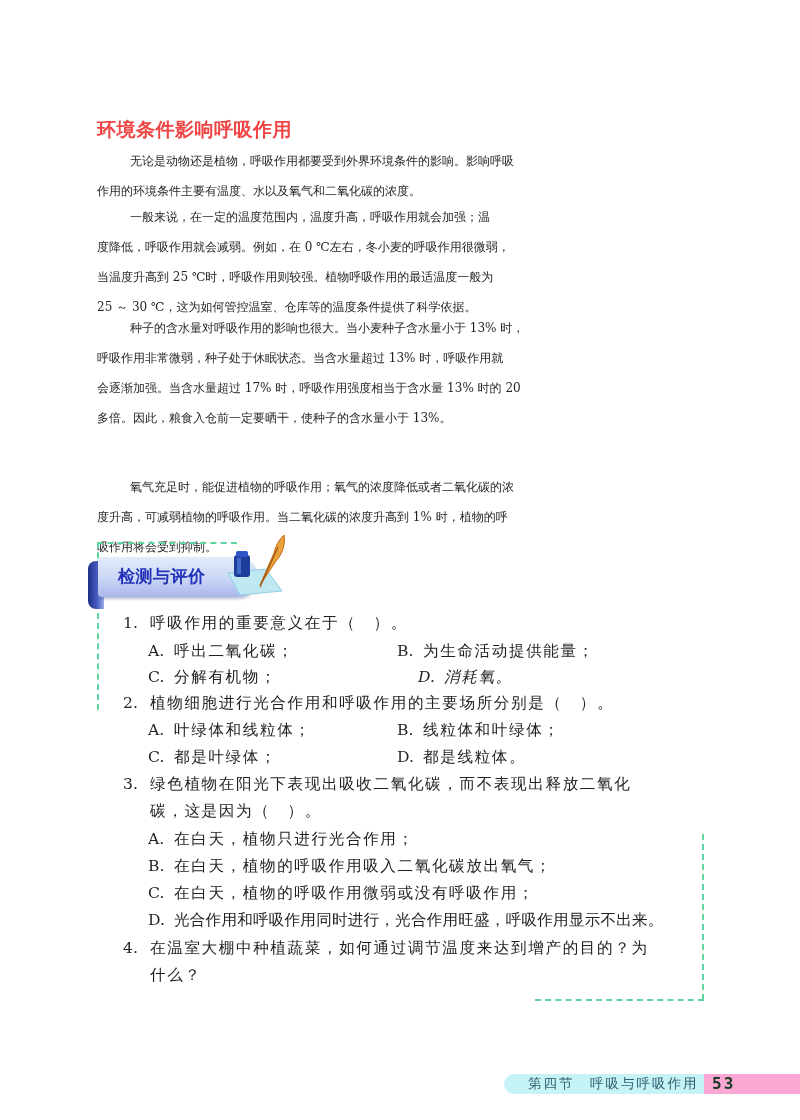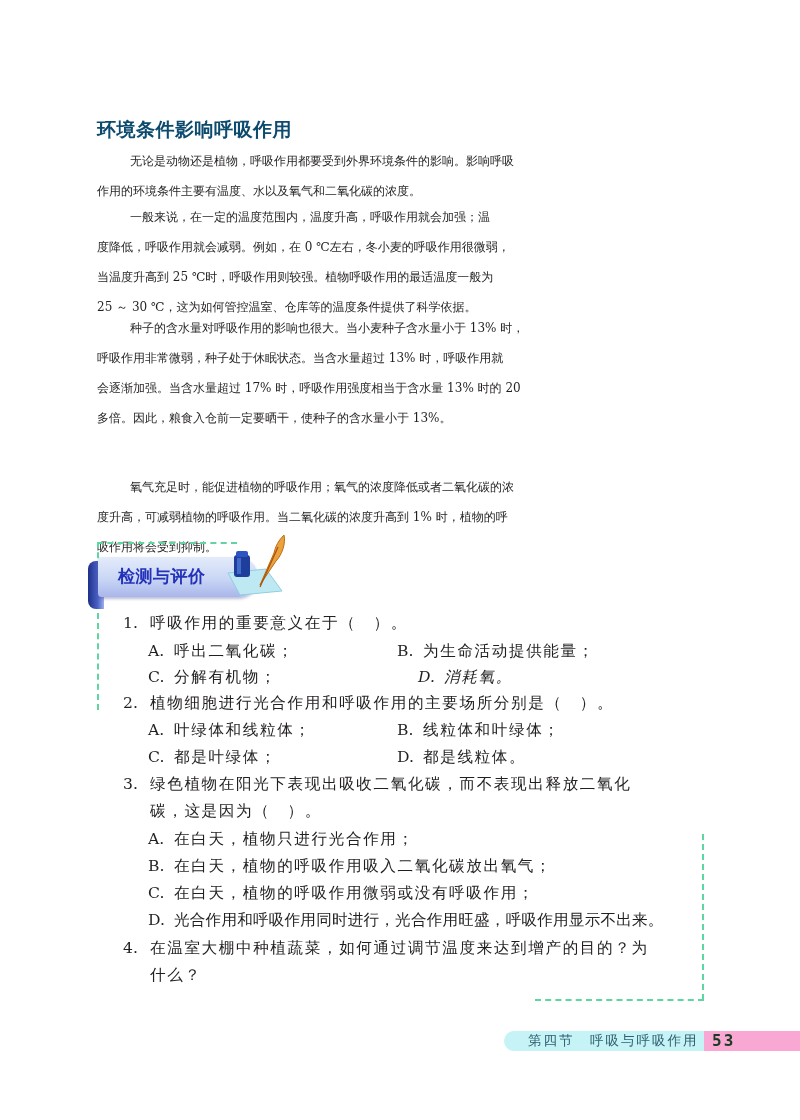--- a/index.html
+++ b/index.html
@@ -1,21 +1,21 @@
 <!DOCTYPE html>
 <html><head>
 <meta charset="utf-8">
 <style>
   html, body { margin: 0; padding: 0; background: #ffffff; }
   body { width: 800px; height: 1120px; position: relative; overflow: hidden;
          font-family: "DejaVu Serif", "Liberation Serif", serif; color: #231f20; }
   .page { position: absolute; left: 0; top: 0; width: 800px; height: 1120px; }
 
   .section-title { position: absolute; left: 97px; top: 117px; font-family: "DejaVu Sans", "Liberation Sans", sans-serif;
-                   font-size: 19px; font-weight: bold; color: #0c4a6e; letter-spacing: 0.5px; }
+                   font-size: 19px; font-weight: bold; color: #ef4444; letter-spacing: 0.5px; }
 
   .para { position: absolute; left: 97px; width: 608px; font-size: 12px; line-height: 30px;
           text-align: justify; text-justify: inter-character; }
   .para .ln { display: block; white-space: nowrap; }
   .para .ln.indent { padding-left: 33px; }
 
   
   .dash-top { position: absolute; left: 97px; top: 542px; width: 140px; height: 0;
               border-top: 2px dashed #5fd6a0; }
   .dash-left { position: absolute; left: 97px; top: 542px; width: 0; height: 168px;
@@ -36,21 +36,21 @@
                    font-size: 17px; font-weight: bold; color: #2332b8; letter-spacing: 0.5px; }
   .inkpen { position: absolute; left: 222px; top: 533px; width: 70px; height: 70px; }
 
   .q { position: absolute; left: 123px; font-size: 15.6px; line-height: 26px; white-space: nowrap;
        letter-spacing: 1.6px; }
   .q .num { display: inline-block; width: 27px; letter-spacing: 0; }
   .opt { position: absolute; font-size: 15.6px; line-height: 26px; white-space: nowrap; letter-spacing: 1.6px; }
   .opt .k { display: inline-block; width: 26px; letter-spacing: 0; }
 
   
-  .footer { position: absolute; left: 504px; top: 1031px; width: 296px; height: 16px; }
+  .footer { position: absolute; left: 504px; top: 1074px; width: 296px; height: 16px; }
   .footer .pill { position: absolute; left: 0; top: 0; width: 200px; height: 20px;
                   background: #c6f3f6; border-radius: 10px 0 0 10px; }
   .footer .sect { position: absolute; left: 24px; top: 1px; font-size: 13.5px; color: #2f6070;
                   letter-spacing: 2px; white-space: nowrap; }
   .footer .pgbox { position: absolute; left: 200px; top: 0; width: 96px; height: 20px; background: #f9a8d4; }
   .footer .pg { position: absolute; left: 8px; top: 0px; font-family: "DejaVu Sans Mono", "Liberation Mono", monospace;
                 font-size: 16px; font-weight: bold; color: #1b3a24; letter-spacing: 2px; }
 </style>
 </head>
 <body>

